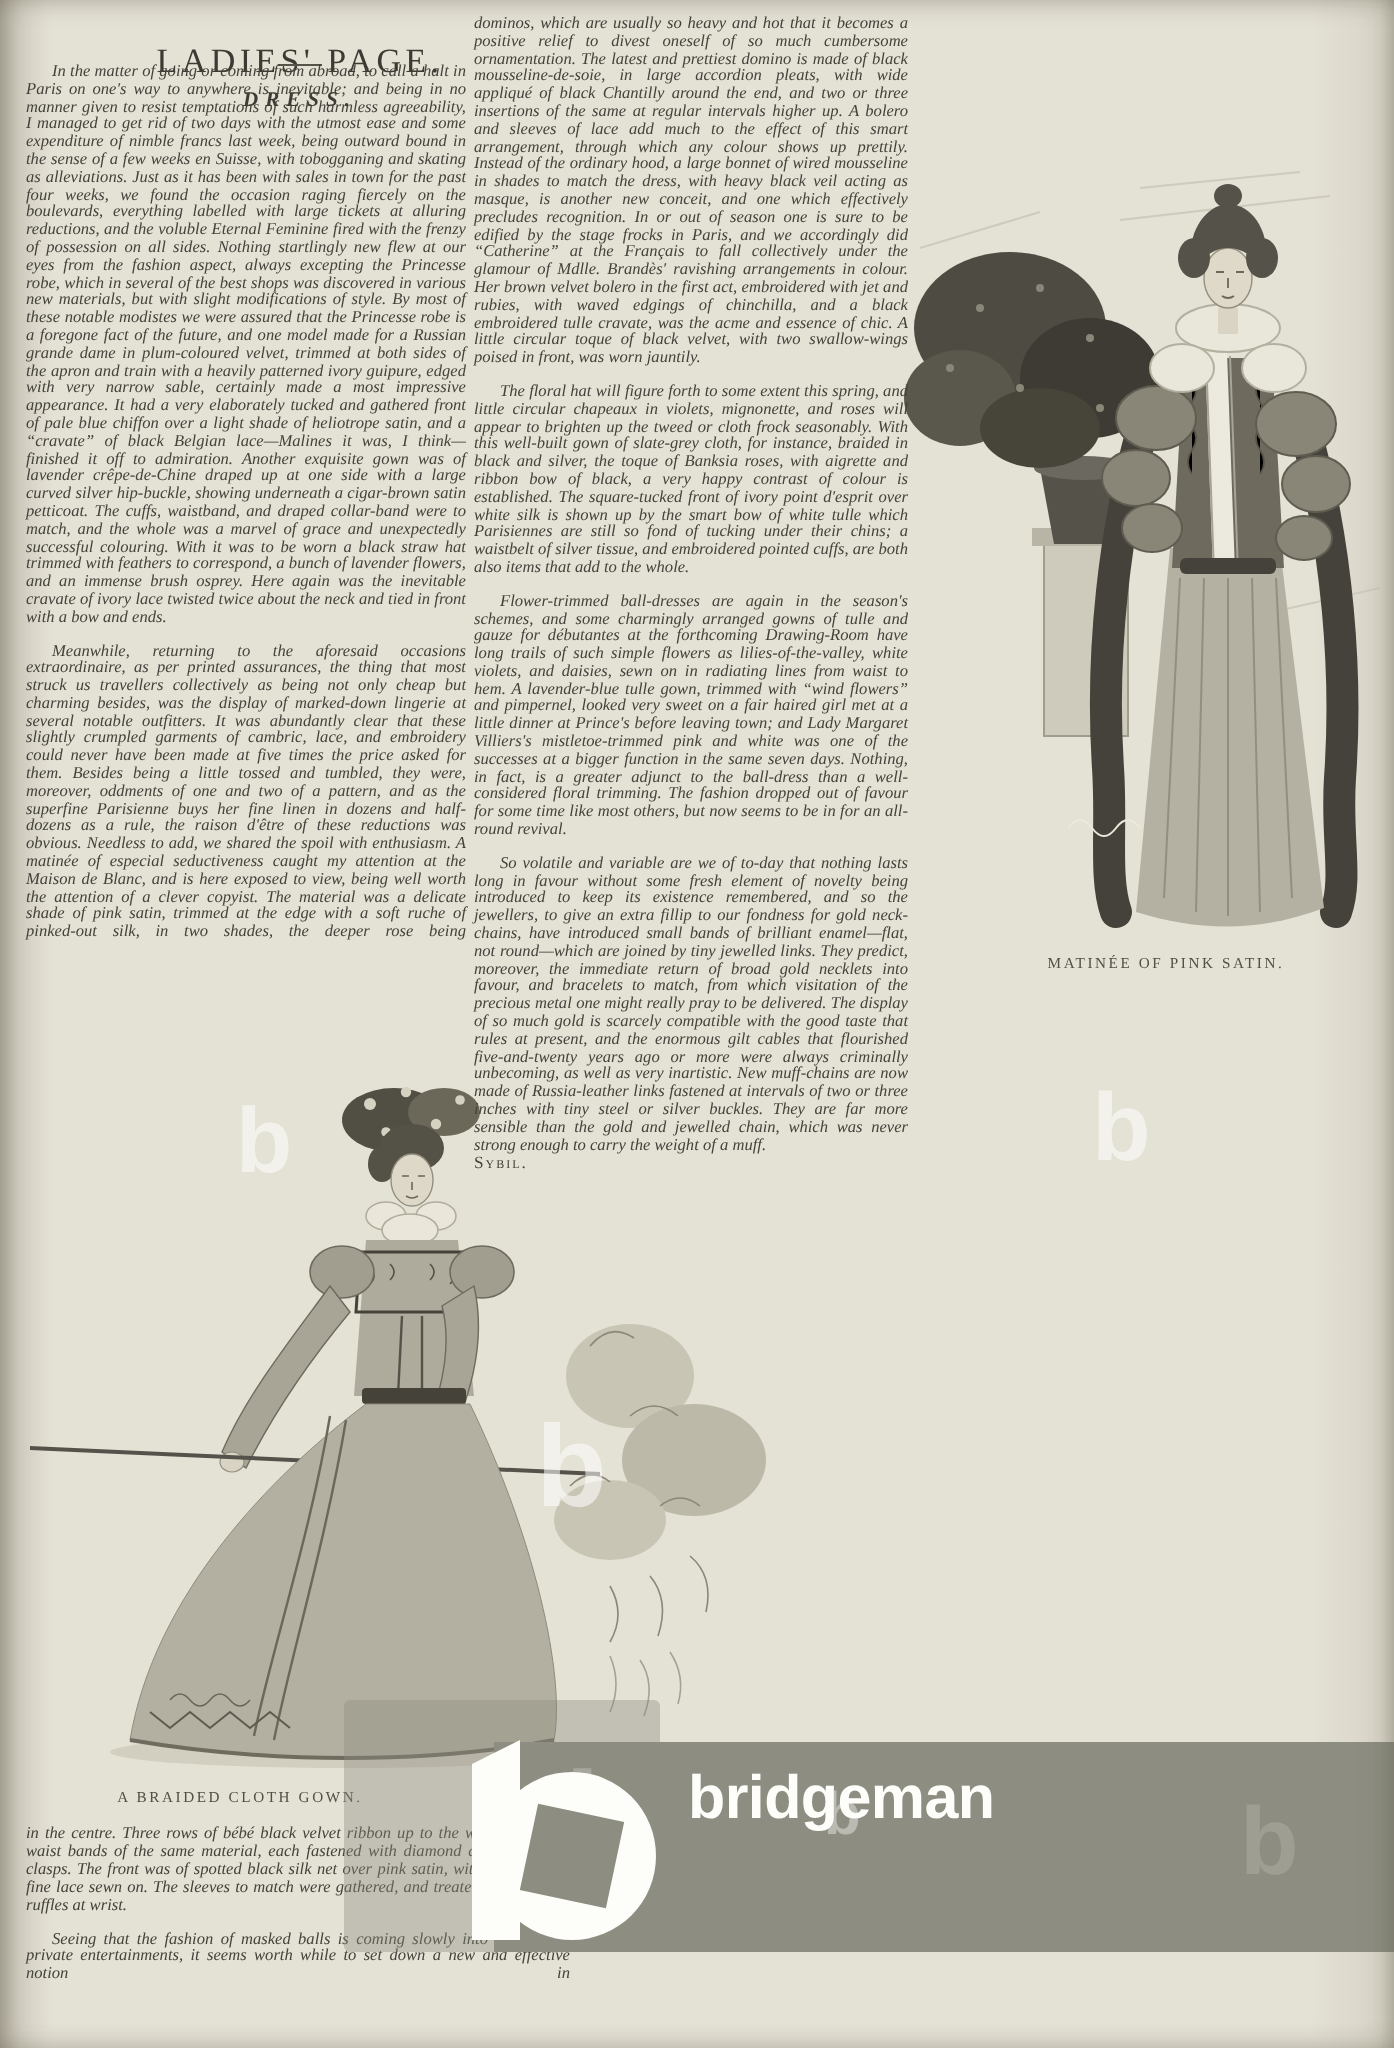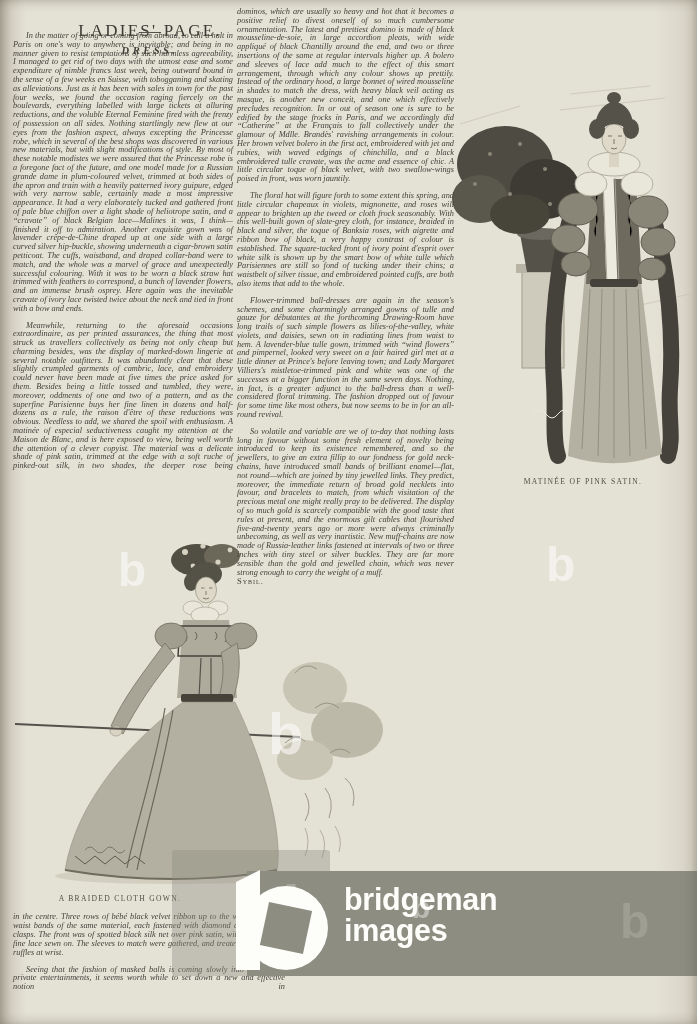--- a/index.html
+++ b/index.html
@@ -241,17 +241,16 @@
   <span class="ghost-b wm-ghost wmg1">b</span>
   <span class="ghost-b wm-ghost wmg2">b</span>
   <span class="ghost-b wm-ghost wmg3">b</span>
   <svg class="abs wm-bigb" width="96" height="104" viewBox="0 0 96 104">
     <path d="M0,16 L24,4 L24,104 L0,104 Z" fill="#fdfdfa"></path>
     <circle cx="50" cy="62" r="42" fill="#fdfdfa"></circle>
     <rect x="28" y="40" width="44" height="44" fill="#8d8d81" transform="rotate(12 50 62)"></rect>
   </svg>
   <div class="abs wm-text">
     <div>bridgeman</div>
-    <div>images</div>
   </div>
 
   <div class="vignette"></div>
 </div>
 
 </body></html>

